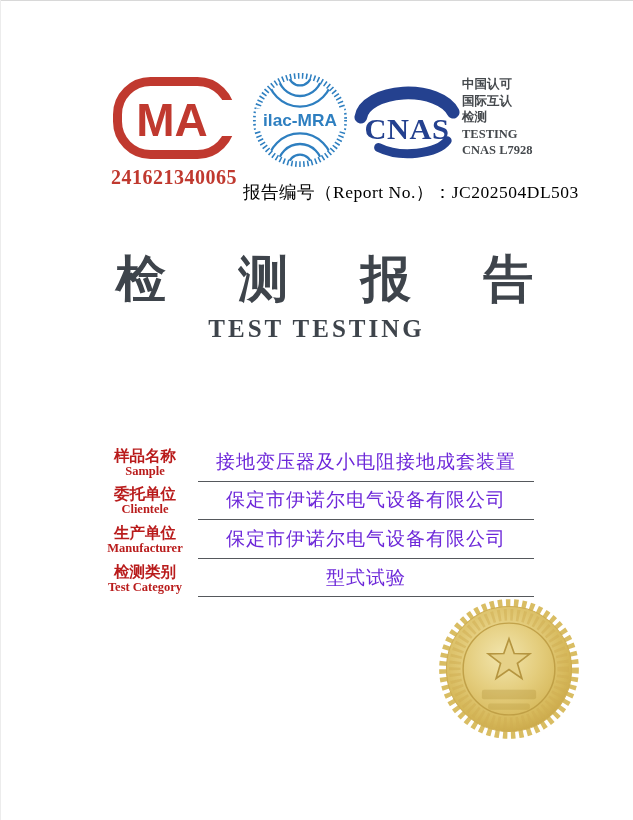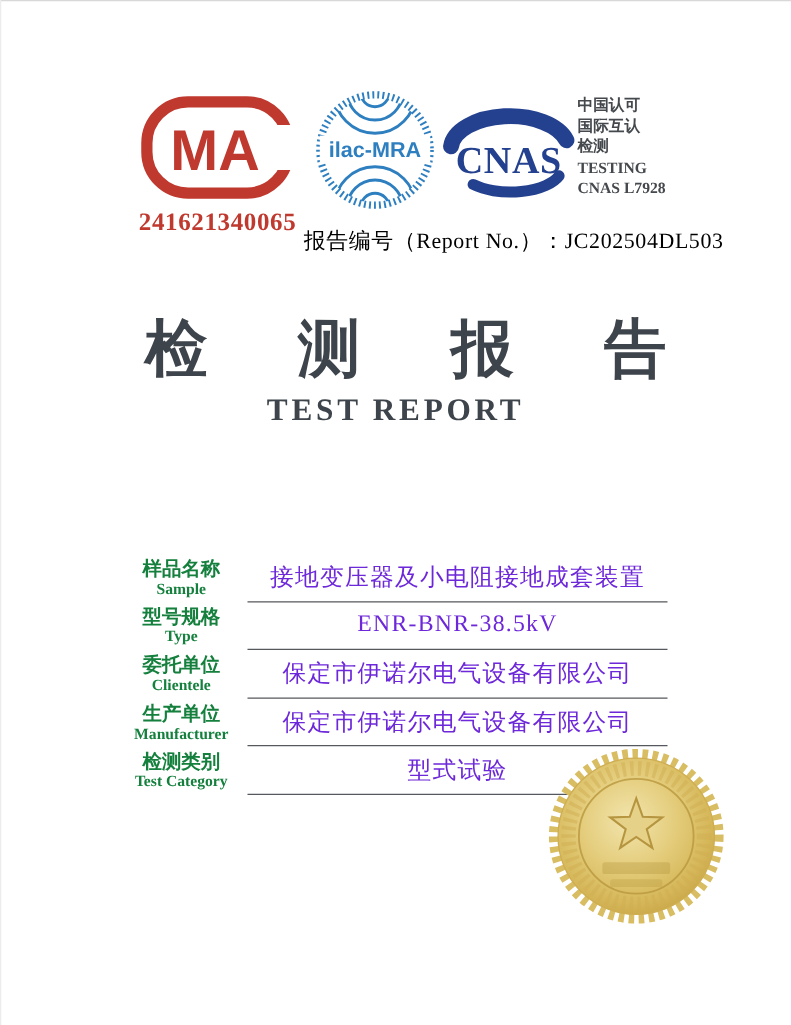--- a/index.html
+++ b/index.html
@@ -41,21 +41,21 @@
   .title-en{
     position:absolute;top:315px;left:0;width:100%;text-align:center;
     font-size:25px;font-weight:bold;color:#3e444b;letter-spacing:3px;white-space:nowrap;
   }
 
   
   .info-table{position:absolute;left:92px;top:443px;width:442px;}
   .info-row{display:flex;height:38.6px;align-items:stretch;}
   .info-label{
     width:106px;flex:0 0 106px;display:flex;flex-direction:column;
-    align-items:center;justify-content:center;color:#15803d;
+    align-items:center;justify-content:center;color:#b91c1c;
   }
   .info-label .zh{font-size:15.5px;font-weight:bold;line-height:17px;white-space:nowrap;}
   .info-label .en{font-size:12.5px;font-weight:bold;line-height:14px;white-space:nowrap;}
   .info-value{
     flex:1;display:flex;align-items:center;justify-content:center;
     border-bottom:1.5px solid #55585c;
     font-size:19px;font-weight:normal;color:#6d28d9;letter-spacing:1px;white-space:nowrap;
   }
 
   
@@ -129,39 +129,32 @@
       <div>TESTING</div>
       <div>CNAS L7928</div>
     </div>
   </div>
 
   <div class="report-line">
     <span>报告编号（Report No.）：</span><span>JC202504DL503</span>
   </div>
 
   <div class="title-zh">检 测 报 告</div>
-  <div class="title-en">TEST REPORT</div>
+  <div class="title-en">TEST TESTING</div>
 
   <div class="info-table">
 
     <div class="info-row">
       <div class="info-label">
         <span class="zh">样品名称</span>
         <span class="en">Sample</span>
       </div>
       <div class="info-value">接地变压器及小电阻接地成套装置</div>
     </div>
 
-    <div class="info-row">
-      <div class="info-label">
-        <span class="zh">型号规格</span>
-        <span class="en">Type</span>
-      </div>
-      <div class="info-value">ENR-BNR-38.5kV</div>
-    </div>
 
     <div class="info-row">
       <div class="info-label">
         <span class="zh">委托单位</span>
         <span class="en">Clientele</span>
       </div>
       <div class="info-value">保定市伊诺尔电气设备有限公司</div>
     </div>
 
     <div class="info-row">

